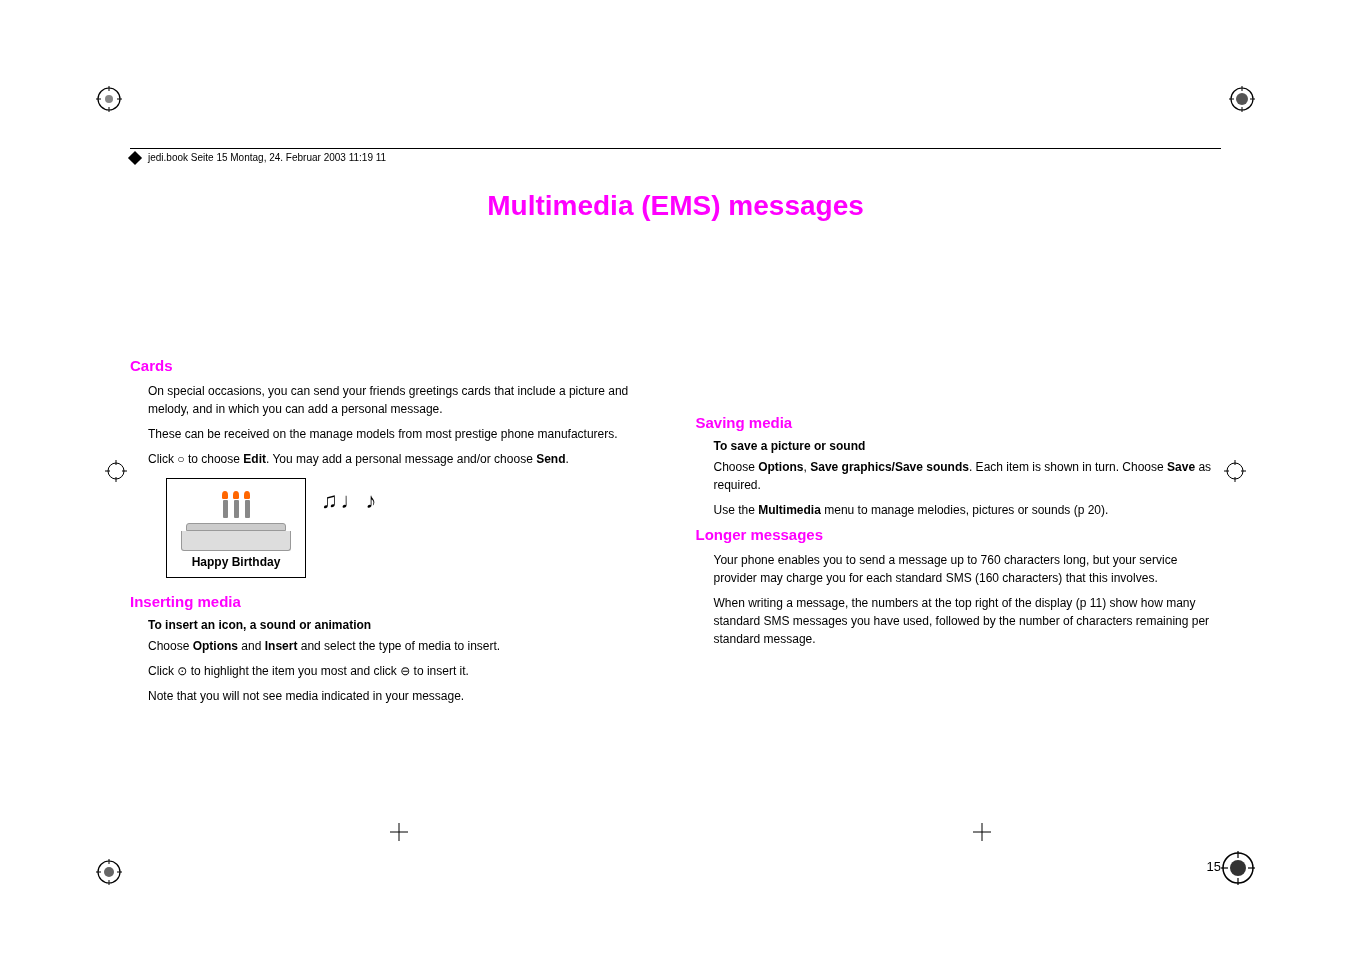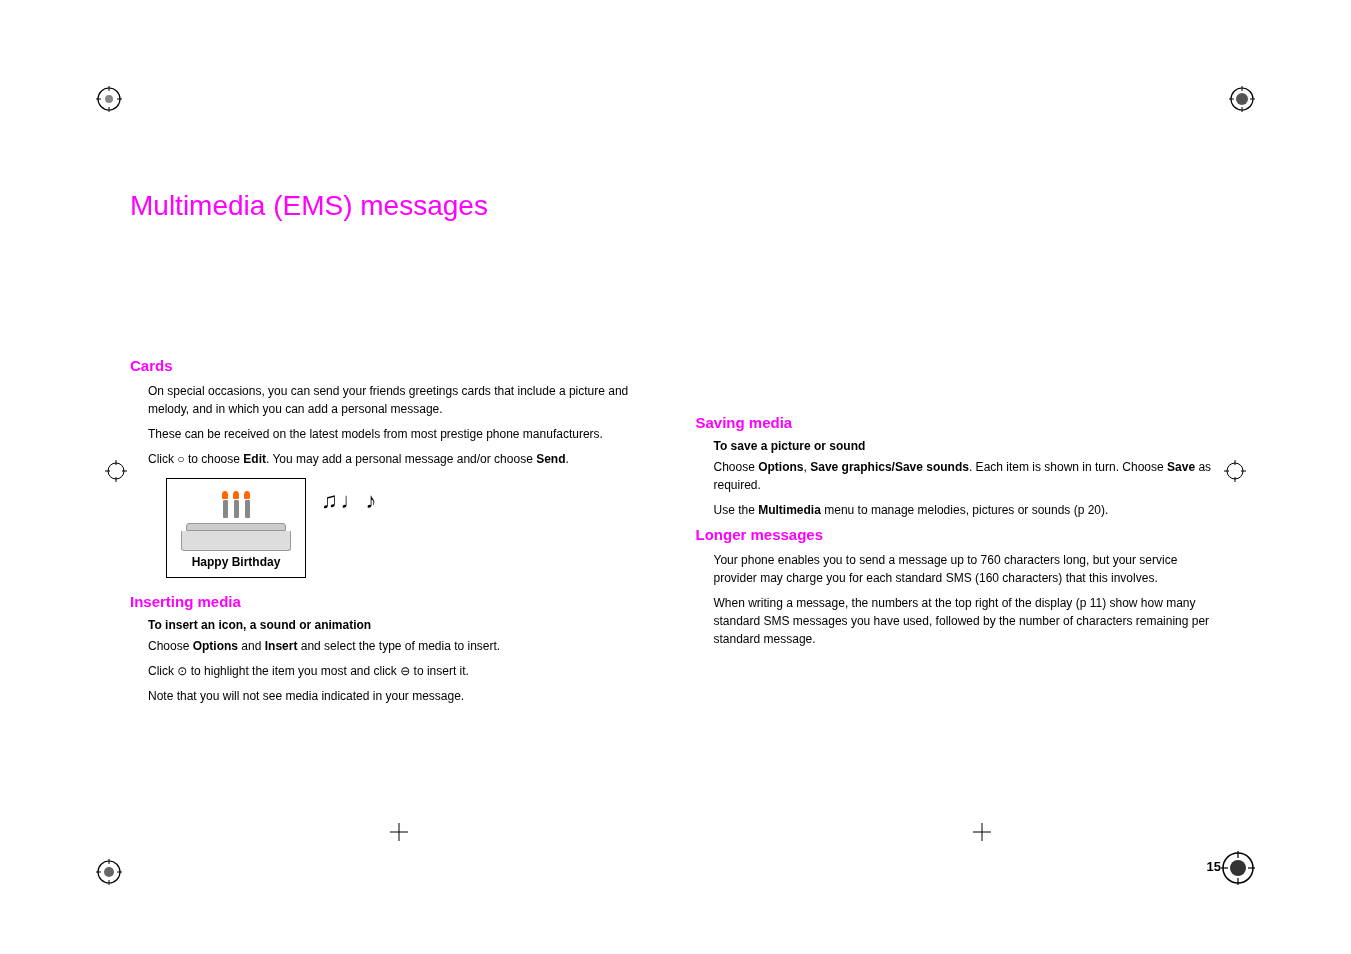--- a/index.html
+++ b/index.html
@@ -51,22 +51,23 @@
       top: 180px;
       left: 130px;
       right: 130px;
       bottom: 120px;
       display: flex;
       flex-direction: column;
     }
 
     
     .page-title {
+      text-align: center;
       font-size: 28px;
-      font-weight: normal;
+      font-weight: bold;
       color: #ff00ff;
       margin-bottom: 12px;
       margin-top: 10px;
     }
 
     
     .two-col {
       display: flex;
       gap: 40px;
       flex: 1;
@@ -182,21 +183,21 @@
       margin-top: 10px;
       letter-spacing: 3px;
     }
 
     
     .page-number {
       position: absolute;
       bottom: 80px;
       right: 130px;
       font-size: 13px;
-      font-weight: bold;
+      font-weight: normal;
     }
   </style>
 </head>
 <body>
 
 <div class="page">
 
   <div style="position:absolute;top:85px;left:95px;">
     <svg width="28" height="28" viewBox="0 0 28 28">
       <circle cx="14" cy="14" r="11" fill="none" stroke="#000" stroke-width="1.2"></circle>
@@ -268,34 +269,38 @@
     </svg>
   </div>
 
   <div style="position:absolute;bottom:110px;right:360px;">
     <svg width="18" height="18" viewBox="0 0 18 18">
       <line x1="9" y1="0" x2="9" y2="18" stroke="#000" stroke-width="1"></line>
       <line x1="0" y1="9" x2="18" y2="9" stroke="#000" stroke-width="1"></line>
     </svg>
   </div>
 
+  <div class="top-bar">
+    <div class="top-bar-diamond"></div>
+    <span class="top-bar-text">jedi.book  Seite 15  Montag, 24. Februar 2003  11:19 11</span>
+  </div>
 
   <div class="content-area">
 
     <div class="page-title">Multimedia (EMS) messages</div>
 
     <div class="two-col">
 
       <div class="col-left">
 
         <div>
           <div class="section-title">Cards</div>
           <div class="indent">
             <p>On special occasions, you can send your friends greetings cards that include a picture and melody, and in which you can add a personal message.</p>
-            <p>These can be received on the latest models from most prestige phone manufacturers.</p>
+            <p>These can be received on the manage models from most prestige phone manufacturers.</p>
             <p>
               <span>Click ○ to choose </span><strong>Edit</strong><span>. You may add a personal message and/or choose </span><strong>Send</strong><span>.</span>
             </p>
 
             <div class="card-illustration">
               <div class="birthday-card">
 
                 <div class="birthday-candles">
                   <div class="candle">
                     <div class="flame"></div>

